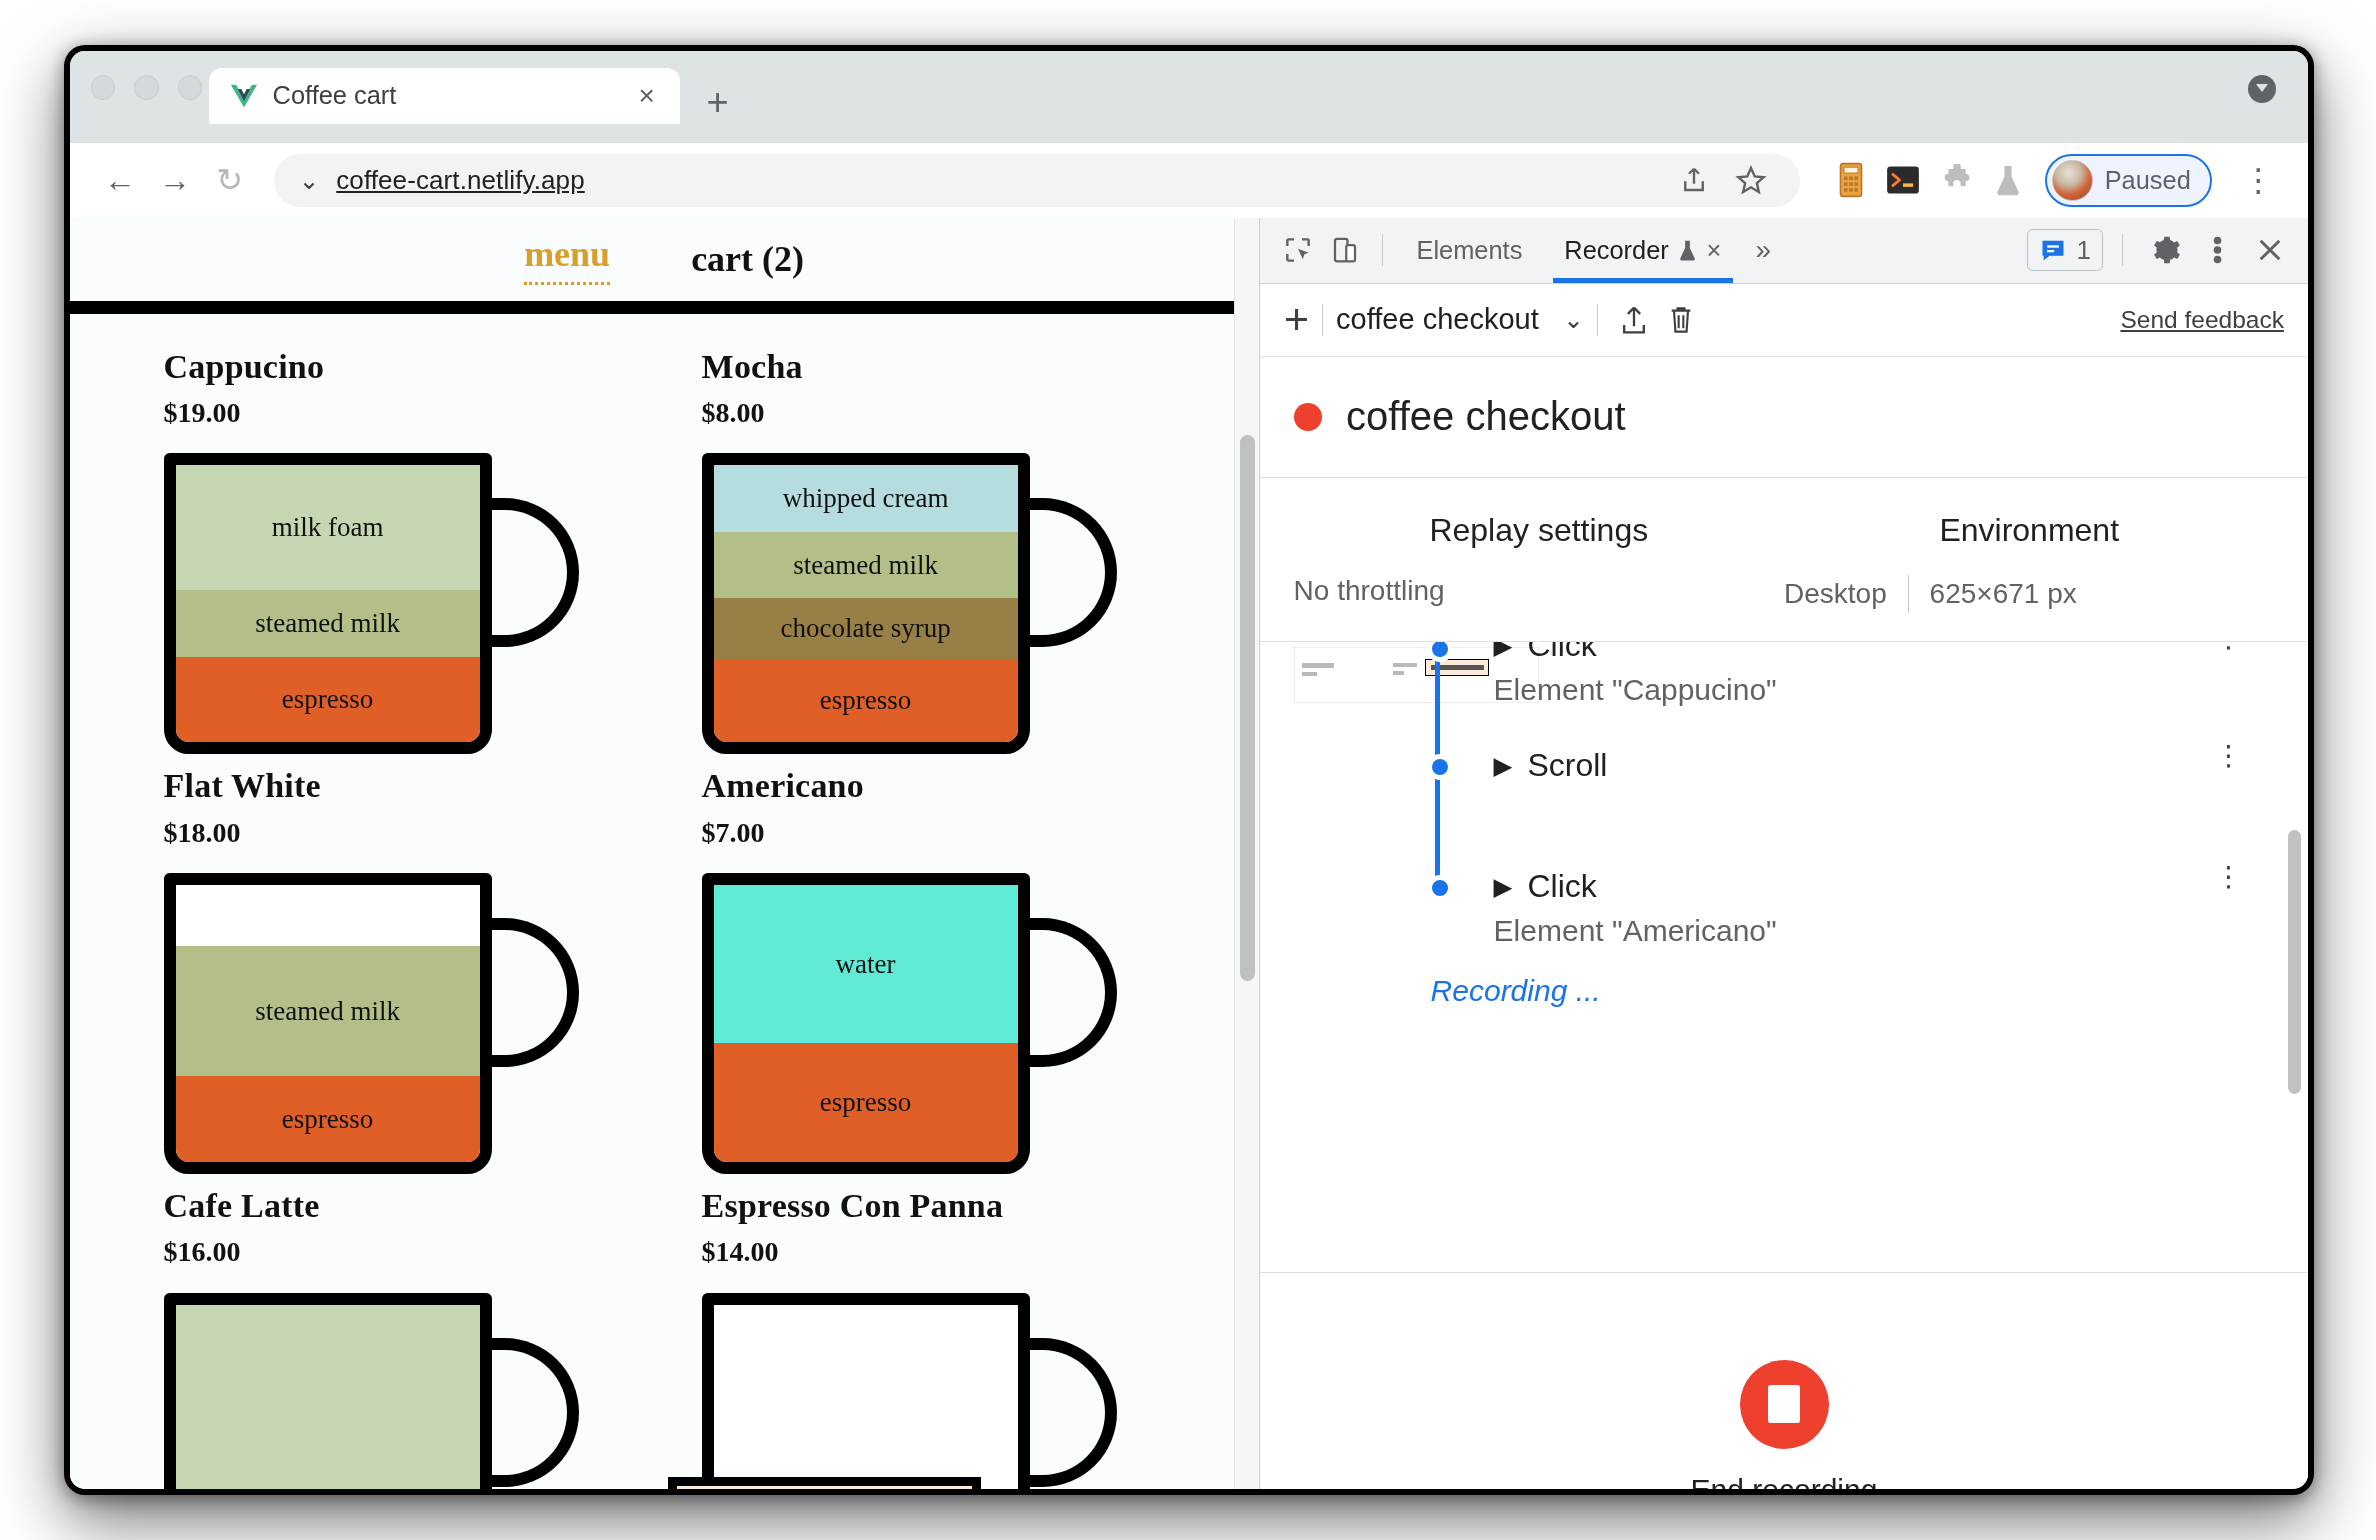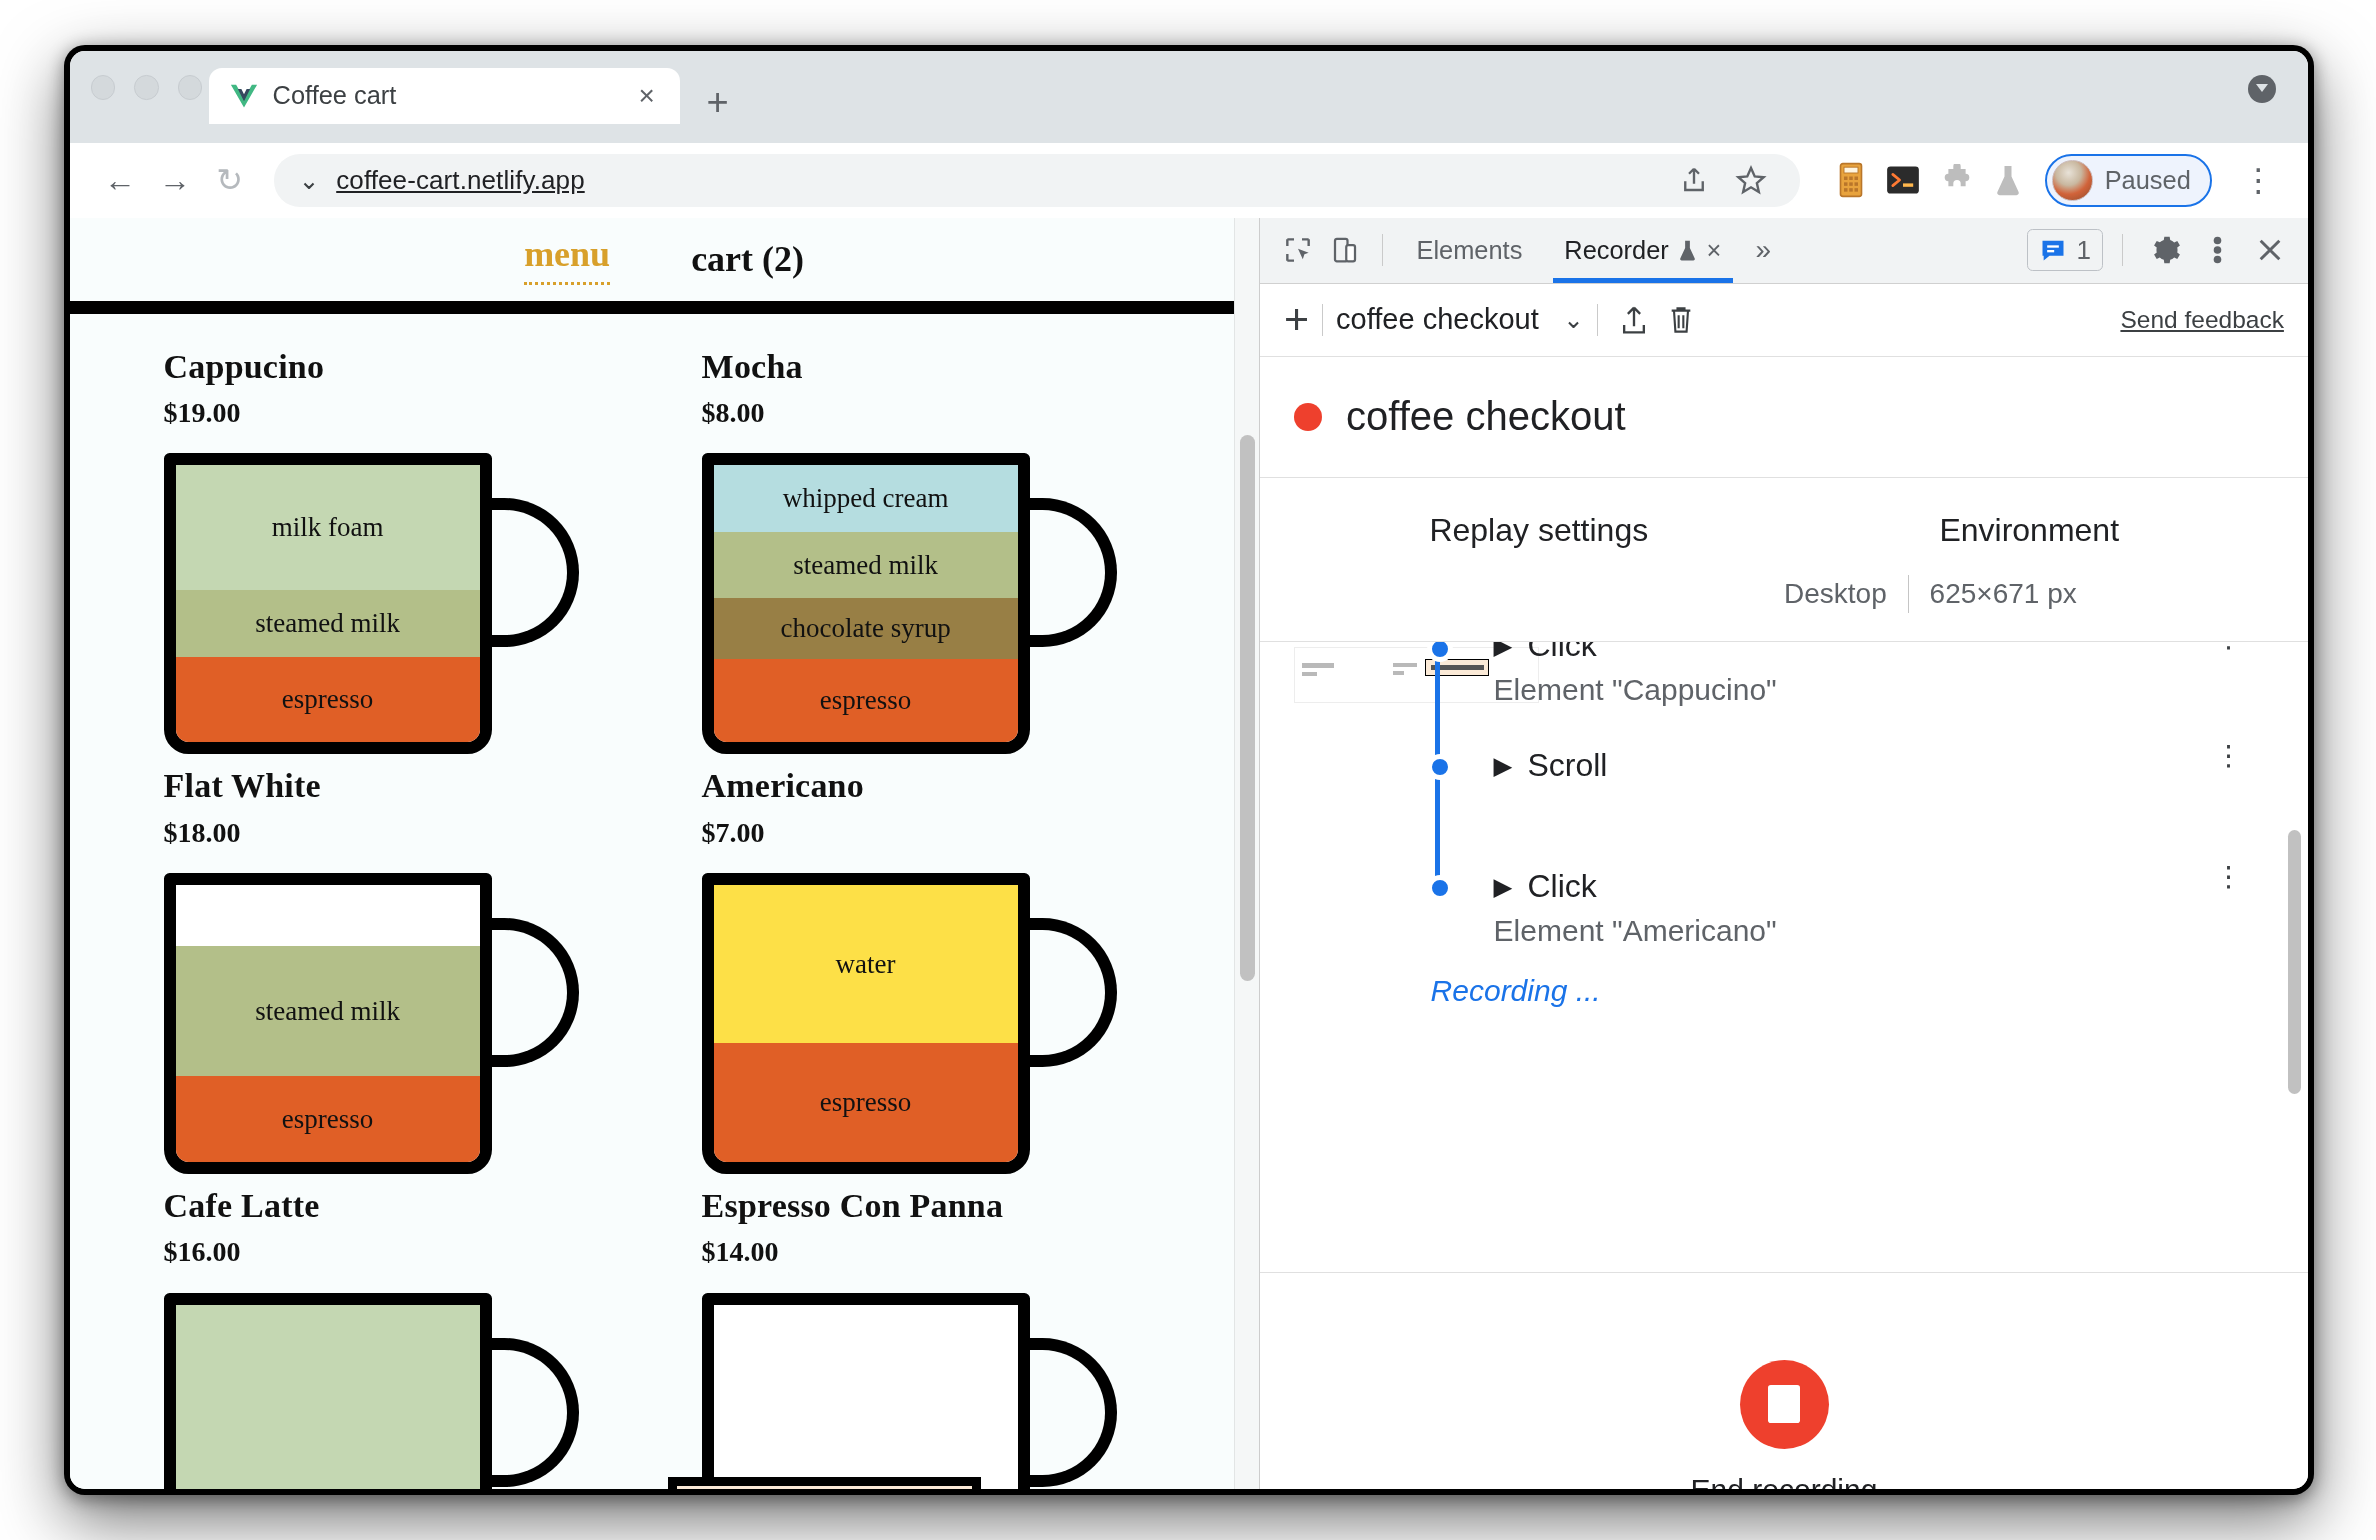--- a/index.html
+++ b/index.html
@@ -471,21 +471,21 @@
                   <div class="layer" style="background: rgb(224, 95, 38); height: 31%;">espresso</div>
                 </div>
               </div>
             </div>
             <div class="coffee">
               <div class="coffee-name">Americano</div>
               <div class="coffee-price">$7.00</div>
               <div class="cup-wrap">
                 <div class="handle"></div>
                 <div class="cup-body">
-                  <div class="layer" style="background: #fde047; height: 57%;">water</div>
+                  <div class="layer" style="background: #5eead4; height: 57%;">water</div>
                   <div class="layer" style="background: rgb(224, 95, 38); height: 43%;">espresso</div>
                 </div>
               </div>
             </div>
             <div class="coffee">
               <div class="coffee-name">Cafe Latte</div>
               <div class="coffee-price">$16.00</div>
               <div class="cup-wrap">
                 <div class="handle"></div>
                 <div class="cup-body">
@@ -601,20 +601,23 @@
       </div>
 
       <div id="rec-title-row">
         <span id="rec-dot"></span>
         <span id="rec-title">coffee checkout</span>
       </div>
 
       <div id="settings-row">
         <div class="settings-col">
           <div class="settings-h">Replay settings</div>
+          <div class="settings-v">
+            <span>No throttling</span>
+          </div>
         </div>
         <div class="settings-col">
           <div class="settings-h">Environment</div>
           <div class="settings-v">
             <span>Desktop</span>
             <span class="divider"></span>
             <span>625×671 px</span>
           </div>
         </div>
       </div>

